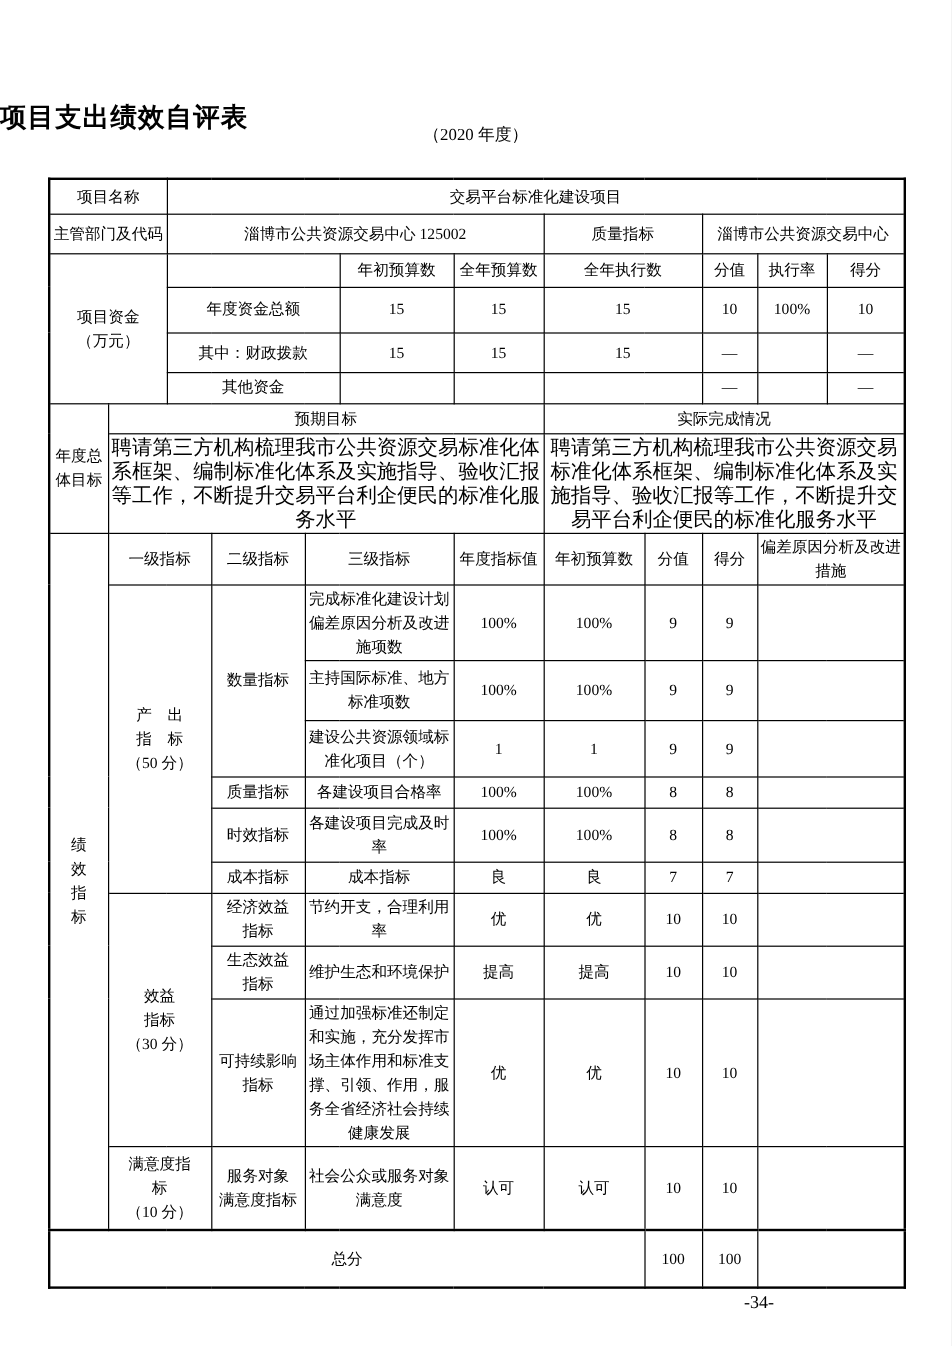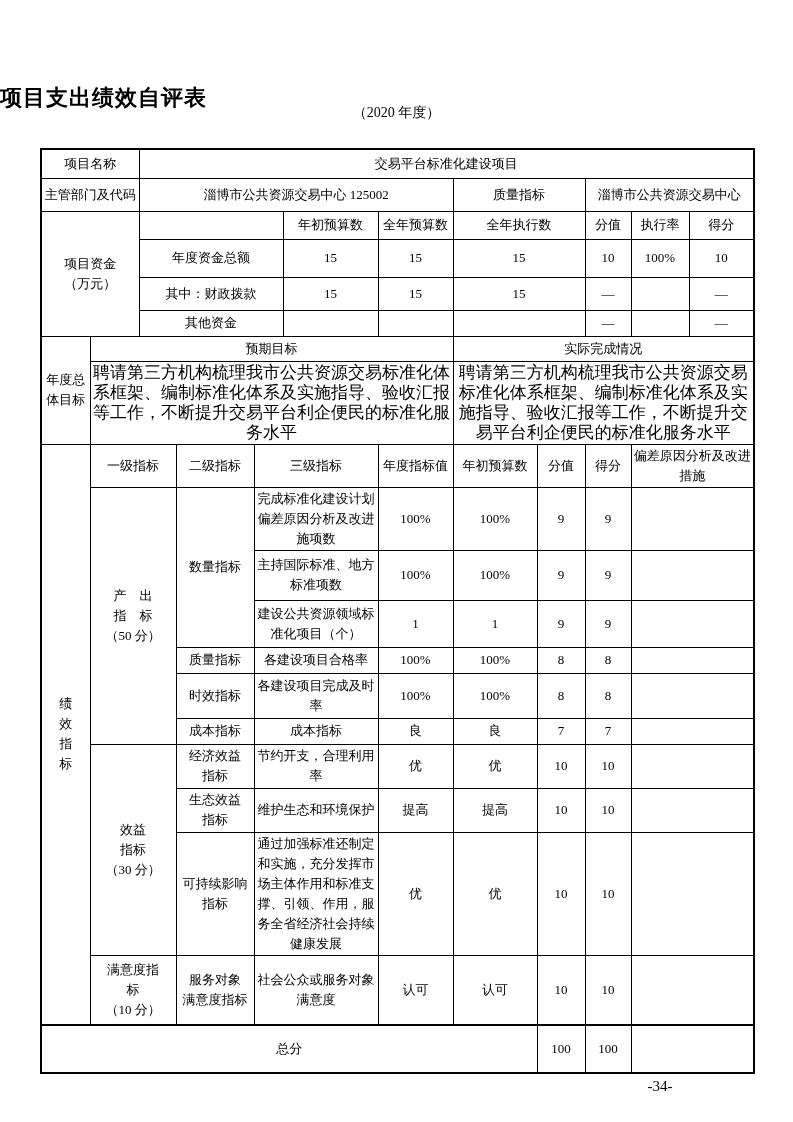--- a/index.html
+++ b/index.html
@@ -34,21 +34,21 @@
   td.thickL{border-left:2px solid #000;}
   tr.total-row td{border-top:2px solid #000;}
   td.goal-text{
     text-align:justify;padding:2px 4px;
     font-size:17px;line-height:20px;vertical-align:middle;
   }
   td.vlabel{line-height:28px;}
   td.lvl1{line-height:26px;}
   .page-number{
     position:absolute;top:1078px;left:620px;width:80px;
-    text-align:center;font-size:15px;
+    font-size:15px;
   }
 </style>
 </head>
 <body>
 
 <div class="page">
 
   <h1 class="doc-title">项目支出绩效自评表</h1>
   <div class="doc-subtitle">（2020 年度）</div>
 

